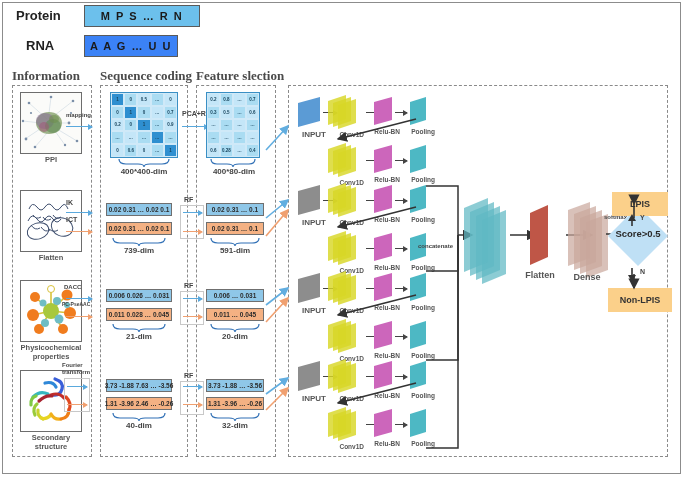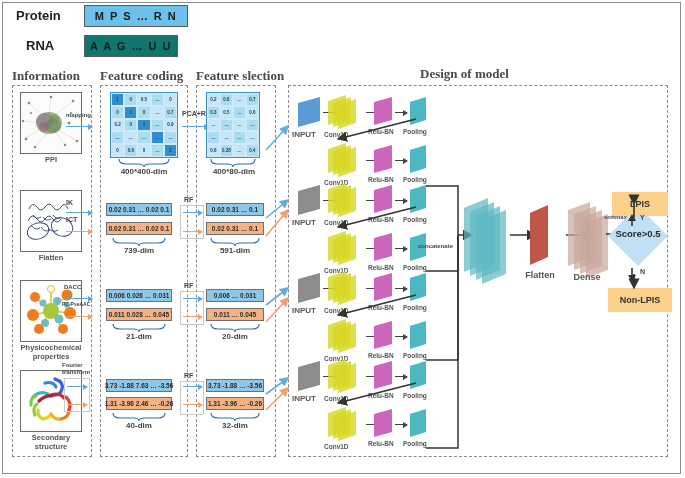--- a/index.html
+++ b/index.html
@@ -14,21 +14,21 @@
   .tok-box{border:1px solid #5a5a5a;text-align:center;font-size:11px;letter-spacing:1.5px;
            display:flex;align-items:center;justify-content:center;color:#1a1a1a;}
 
   
   .sect-title{font-family:"Liberation Serif",serif;font-size:13px;color:#4a4a4a;white-space:nowrap;}
 
   
   .dashcol{border:1.2px dashed #8a8a8a;}
 
   
-  .cap{font-size:6.5px;color:#555;text-align:left;line-height:1.15;}
+  .cap{font-size:6.5px;color:#555;text-align:right;line-height:1.15;}
   .cap8{font-size:7.5px;color:#555;text-align:center;line-height:1.15;}
   .dimcap{font-size:8px;color:#444;text-align:center;white-space:nowrap;}
   .tinylab{font-size:6px;color:#444;white-space:nowrap;}
   .tinylab7{font-size:7px;color:#444;white-space:nowrap;}
 
   
   .thumb{border:1.5px solid #6d6d6d;background:#fdfdfd;overflow:hidden;}
 
   
   .vec{border:1px solid #6f6f6f;display:flex;align-items:center;justify-content:center;
@@ -55,33 +55,32 @@
         font-size:9px;color:#333;}
   svg{display:block;overflow:visible;}
 </style>
 </head>
 <body>
 
 <div id="root">
   <div class="frame"></div>
 
   <div class="abs tok-label" style="left:16px;top:8px;">Protein</div>
-  <div class="abs tok-box" id="protein-box" style="left:84px;top:5px;width:104px;height:22px;background:#6cc0ec;">
+  <div class="abs tok-box" id="protein-box" style="left:84px;top:5px;width:116px;height:22px;background:#6cc0ec;">
     <span>M P S … R N</span>
   </div>
 
   <div class="abs tok-label" style="left:26px;top:38px;">RNA</div>
-  <div class="abs tok-box" id="rna-box" style="left:84px;top:35px;width:94px;height:22px;background:#0f766e;">
+  <div class="abs tok-box" id="rna-box" style="left:84px;top:35px;width:94px;height:22px;background:#3b82f6;">
     <span>A A G … U U</span>
   </div>
 
   <div class="abs sect-title" style="left:12px;top:68px;">Information</div>
-  <div class="abs sect-title" style="left:100px;top:68px;">Feature coding</div>
+  <div class="abs sect-title" style="left:100px;top:68px;">Sequence coding</div>
   <div class="abs sect-title" style="left:196px;top:68px;">Feature slection</div>
-  <div class="abs sect-title" style="left:420px;top:66px;">Design of model</div>
 
   <div class="abs dashcol" style="left:12px;top:85px;width:80px;height:372px;"></div>
   <div class="abs dashcol" style="left:100px;top:85px;width:88px;height:372px;"></div>
   <div class="abs dashcol" style="left:196px;top:85px;width:80px;height:372px;"></div>
   <div class="abs dashcol" style="left:288px;top:85px;width:380px;height:372px;"></div>
 
   <div class="abs thumb" style="left:20px;top:92px;width:62px;height:62px;">
     <svg width="60" height="60" viewBox="0 0 60 60">
       <rect width="60" height="60" fill="#fbfbf9"></rect>
       <g stroke="#9fb5c9" stroke-width="0.4" opacity="0.8">

